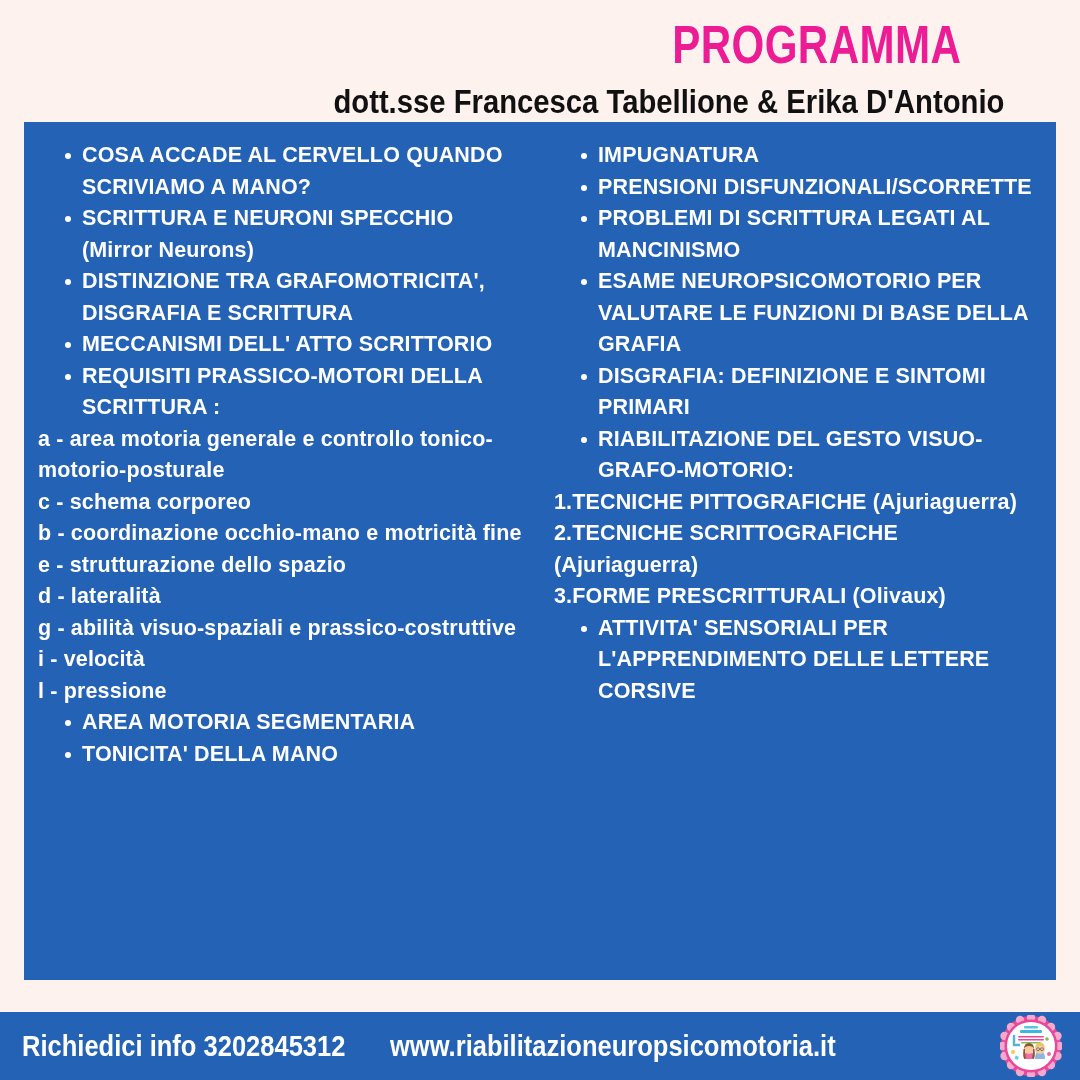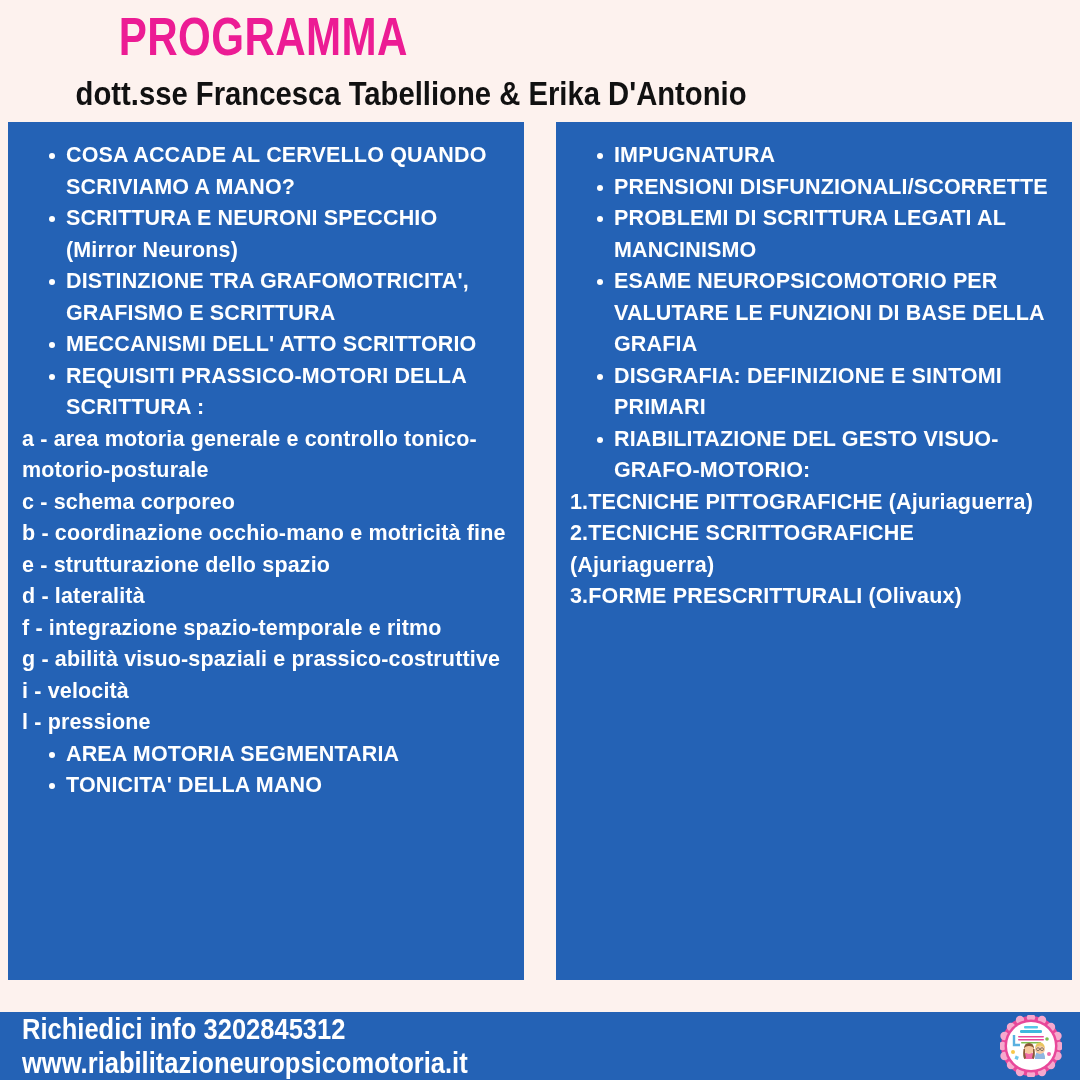--- a/index.html
+++ b/index.html
@@ -12,22 +12,22 @@
     height: 1080px;
     background: #fdf2ee;
     font-family: "Liberation Sans", sans-serif;
     overflow: hidden;
     position: relative;
   }
 
   
   .header {
     width: 1080px;
-    padding-top: 8px;
-    text-align: left;
+    padding-top: 16px;
+    text-align: right;
     box-sizing: border-box;
   }
   .main-title {
     font-family: "Liberation Sans Narrow", "Liberation Sans", sans-serif;
     font-size: 54px;
     line-height: 56px;
     font-weight: 900;
     color: #ec1c94;
     letter-spacing: 0.5px;
     margin: 0;
@@ -49,21 +49,21 @@
 
   
   .columns {
     position: absolute;
     top: 122px;
     left: 0;
     width: 1080px;
     height: 858px;
     display: flex;
     justify-content: space-between;
-    padding: 0 8px;
+    padding: 0 24px;
     box-sizing: border-box;
   }
   .panel {
     width: 516px;
     background: #2462b5;
     box-sizing: border-box;
     padding: 18px 14px 14px 14px;
     overflow: hidden;
   }
 
@@ -112,21 +112,20 @@
     height: 68px;
     background: #2462b5;
     display: flex;
     align-items: center;
     justify-content: space-between;
     padding: 0 18px 0 22px;
     box-sizing: border-box;
   }
   .footer-text {
     display: flex;
-    flex-direction: column;
     justify-content: center;
   }
   .footer-line {
     font-family: "Liberation Sans Narrow", "Liberation Sans", sans-serif;
     color: #ffffff;
     font-weight: 700;
     font-size: 29px;
     line-height: 34px;
     white-space: nowrap;
     transform: scaleX(0.88);
@@ -149,48 +148,48 @@
   <div class="main-title">PROGRAMMA</div>
   <div class="subtitle">dott.sse Francesca Tabellione &amp; Erika D'Antonio</div>
 </div>
 
 <div class="columns">
 
   <div class="panel">
     <ul class="plain">
         <li class="entry bullet">COSA ACCADE AL CERVELLO QUANDO SCRIVIAMO A MANO?</li>
         <li class="entry bullet">SCRITTURA E NEURONI SPECCHIO (Mirror Neurons)</li>
-        <li class="entry bullet">DISTINZIONE TRA GRAFOMOTRICITA', GRAFISMO E SCRITTURA</li>
+        <li class="entry bullet">DISTINZIONE TRA GRAFOMOTRICITA', DISGRAFIA E SCRITTURA</li>
         <li class="entry bullet">MECCANISMI DELL' ATTO SCRITTORIO</li>
         <li class="entry bullet">REQUISITI PRASSICO-MOTORI DELLA SCRITTURA :</li>
         <li class="entry flush">a - area motoria generale e controllo tonico-motorio-posturale</li>
         <li class="entry flush">c - schema corporeo</li>
         <li class="entry flush">b - coordinazione occhio-mano e motricità fine</li>
         <li class="entry flush">e - strutturazione dello spazio</li>
         <li class="entry flush">d - lateralità</li>
-        <li class="entry flush">f - integrazione spazio-temporale e ritmo</li>
         <li class="entry flush">g - abilità visuo-spaziali e prassico-costruttive</li>
         <li class="entry flush">i - velocità</li>
         <li class="entry flush">l - pressione</li>
         <li class="entry bullet">AREA MOTORIA SEGMENTARIA</li>
         <li class="entry bullet">TONICITA' DELLA MANO</li>
       </ul>
   </div>
 
   <div class="panel">
     <ul class="plain">
         <li class="entry bullet">IMPUGNATURA</li>
         <li class="entry bullet">PRENSIONI DISFUNZIONALI/SCORRETTE</li>
         <li class="entry bullet">PROBLEMI DI SCRITTURA LEGATI AL MANCINISMO</li>
         <li class="entry bullet">ESAME NEUROPSICOMOTORIO PER VALUTARE LE FUNZIONI DI BASE DELLA GRAFIA</li>
         <li class="entry bullet">DISGRAFIA: DEFINIZIONE E SINTOMI PRIMARI</li>
         <li class="entry bullet">RIABILITAZIONE DEL GESTO VISUO-GRAFO-MOTORIO:</li>
         <li class="entry flush">1.TECNICHE PITTOGRAFICHE (Ajuriaguerra)</li>
         <li class="entry flush">2.TECNICHE SCRITTOGRAFICHE (Ajuriaguerra)</li>
         <li class="entry flush">3.FORME PRESCRITTURALI (Olivaux)</li>
+        <li class="entry bullet">ATTIVITA' SENSORIALI PER L'APPRENDIMENTO DELLE LETTERE CORSIVE</li>
       </ul>
   </div>
 
 </div>
 
 <div class="footer">
   <div class="footer-text">
     <div class="footer-line">Richiedici info 3202845312</div>
     <div class="footer-line">www.riabilitazioneuropsicomotoria.it</div>
   </div>

